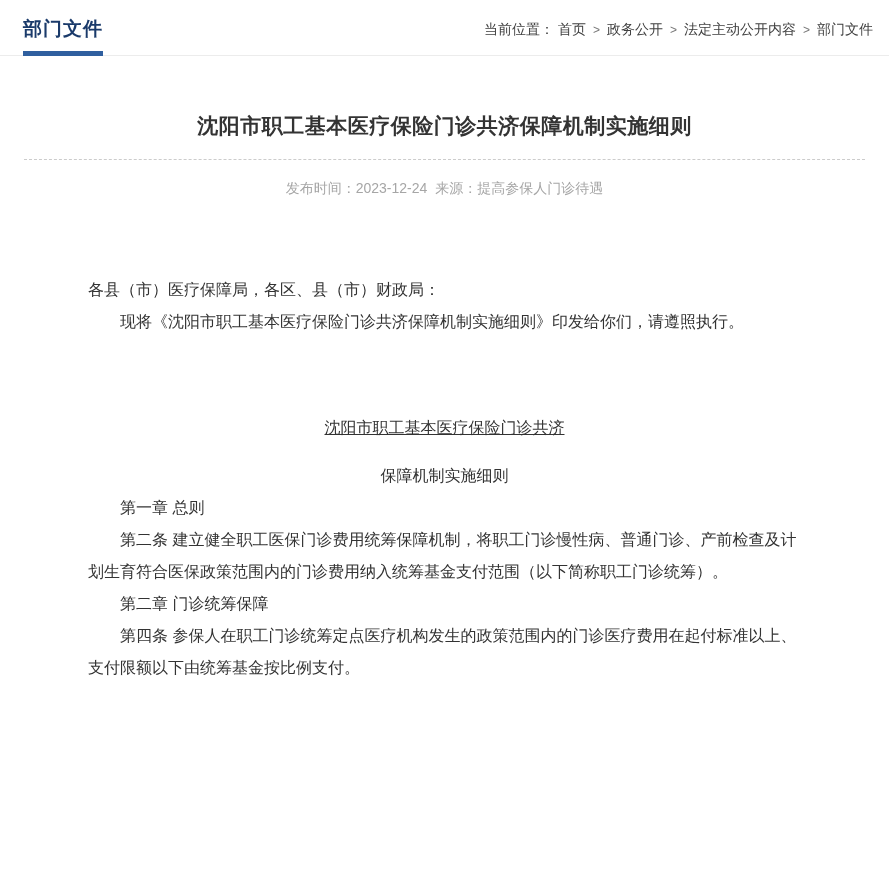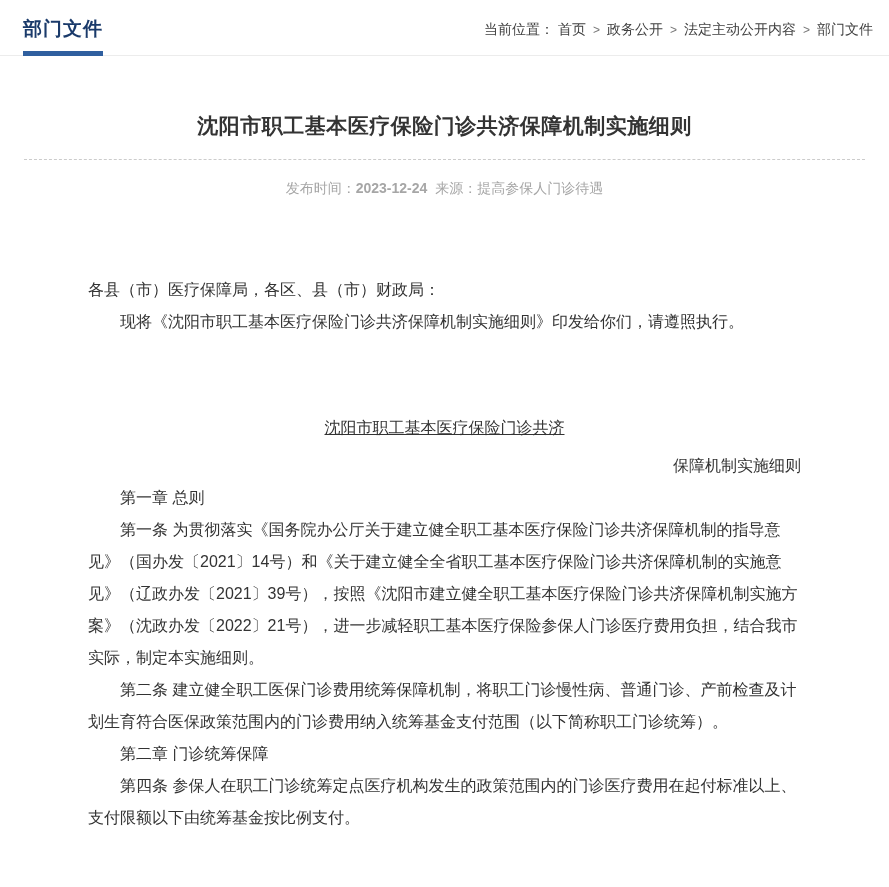--- a/index.html
+++ b/index.html
@@ -36,30 +36,30 @@
   .crumb-sep { color: #777; margin: 0 7px; font-size: 12px; }
   .article { padding-top: 56px; }
   .article-title {
     text-align: center; font-size: 21px; font-weight: 700;
     color: var(--body-text); letter-spacing: 0.5px;
   }
   .dashed-sep { border-top: 1px dashed var(--dash); margin: 19px 24px 0 24px; }
   .article-meta {
     text-align: center; font-size: 14px; color: var(--meta-text); margin-top: 20px;
   }
-  .article-meta .meta-val { margin-right: 8px; font-weight: bold; }
+  .article-meta .meta-val { margin-right: 8px; }
   .article-body {
     margin-top: 76px; padding: 0 88px;
     font-size: 16px;
   }
   .para { line-height: 2.0; color: var(--body-text); text-align: left; }
   .para.indent { text-indent: 2em; }
   .para.center { text-align: center; text-indent: 0; }
   .para.indent + .para.center { margin-top: 74px; text-decoration: underline; }
-  .para.center + .para.center { margin-top: 6px; text-align: right; }
+  .para.center + .para.center { margin-top: 16px; }
 </style>
 </head>
 <body>
 
 <div class="page">
 
   <div class="page-header">
     <div class="section-tab">
       <span>部门文件</span>
     </div>
@@ -76,20 +76,19 @@
     <div class="article-meta">
       <span>发布时间：</span><span class="meta-val">2023-12-24</span><span>来源：</span><span>提高参保人门诊待遇</span>
     </div>
 
     <div class="article-body">
         <p class="para plain">各县（市）医疗保障局，各区、县（市）财政局：</p>
         <p class="para indent">现将《沈阳市职工基本医疗保险门诊共济保障机制实施细则》印发给你们，请遵照执行。</p>
         <p class="para center">沈阳市职工基本医疗保险门诊共济</p>
         <p class="para center">保障机制实施细则</p>
         <p class="para indent">第一章 总则</p>
-        <p class="para indent">第一条 为贯彻落实《国务院办公厅关于建立健全职工基本医疗保险门诊共济保障机制的指导意见》（国办发〔2021〕14号）和《关于建立健全全省职工基本医疗保险门诊共济保障机制的实施意见》（辽政办发〔2021〕39号），按照《沈阳市建立健全职工基本医疗保险门诊共济保障机制实施方案》（沈政办发〔2022〕21号），进一步减轻职工基本医疗保险参保人门诊医疗费用负担，结合我市实际，制定本实施细则。</p>
         <p class="para indent">第二条 建立健全职工医保门诊费用统筹保障机制，将职工门诊慢性病、普通门诊、产前检查及计划生育符合医保政策范围内的门诊费用纳入统筹基金支付范围（以下简称职工门诊统筹）。</p>
         <p class="para indent">第二章 门诊统筹保障</p>
         <p class="para indent">第四条 参保人在职工门诊统筹定点医疗机构发生的政策范围内的门诊医疗费用在起付标准以上、支付限额以下由统筹基金按比例支付。</p>
       </div>
   </div>
 
 </div>
 
 </body></html>

